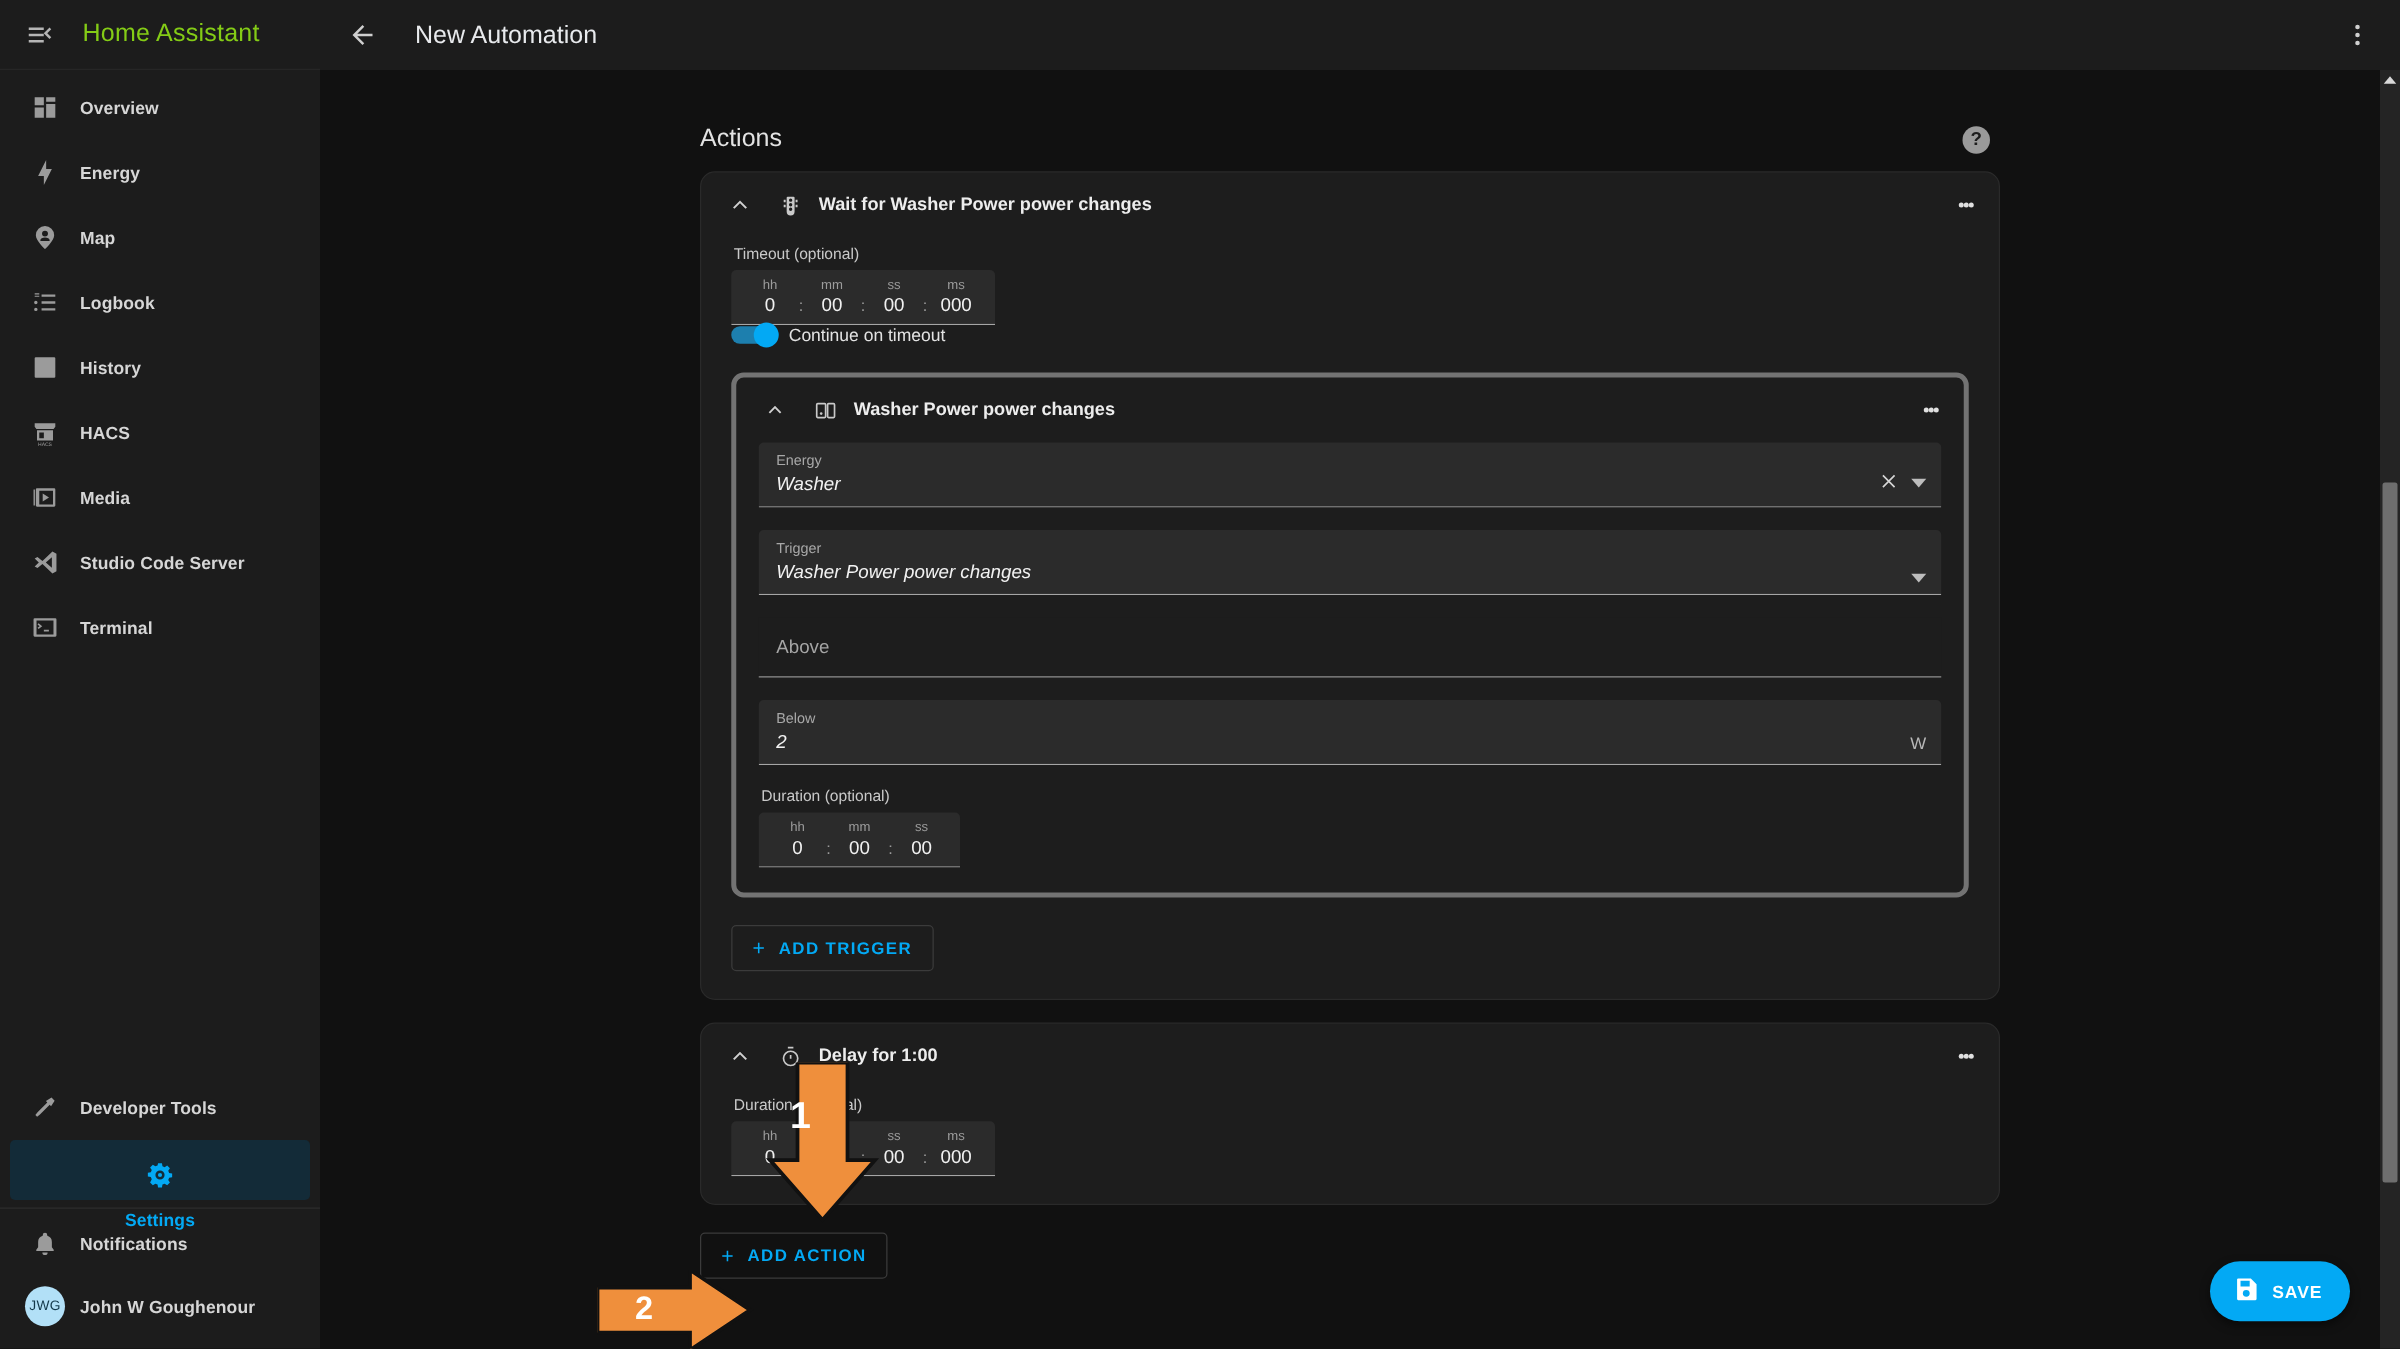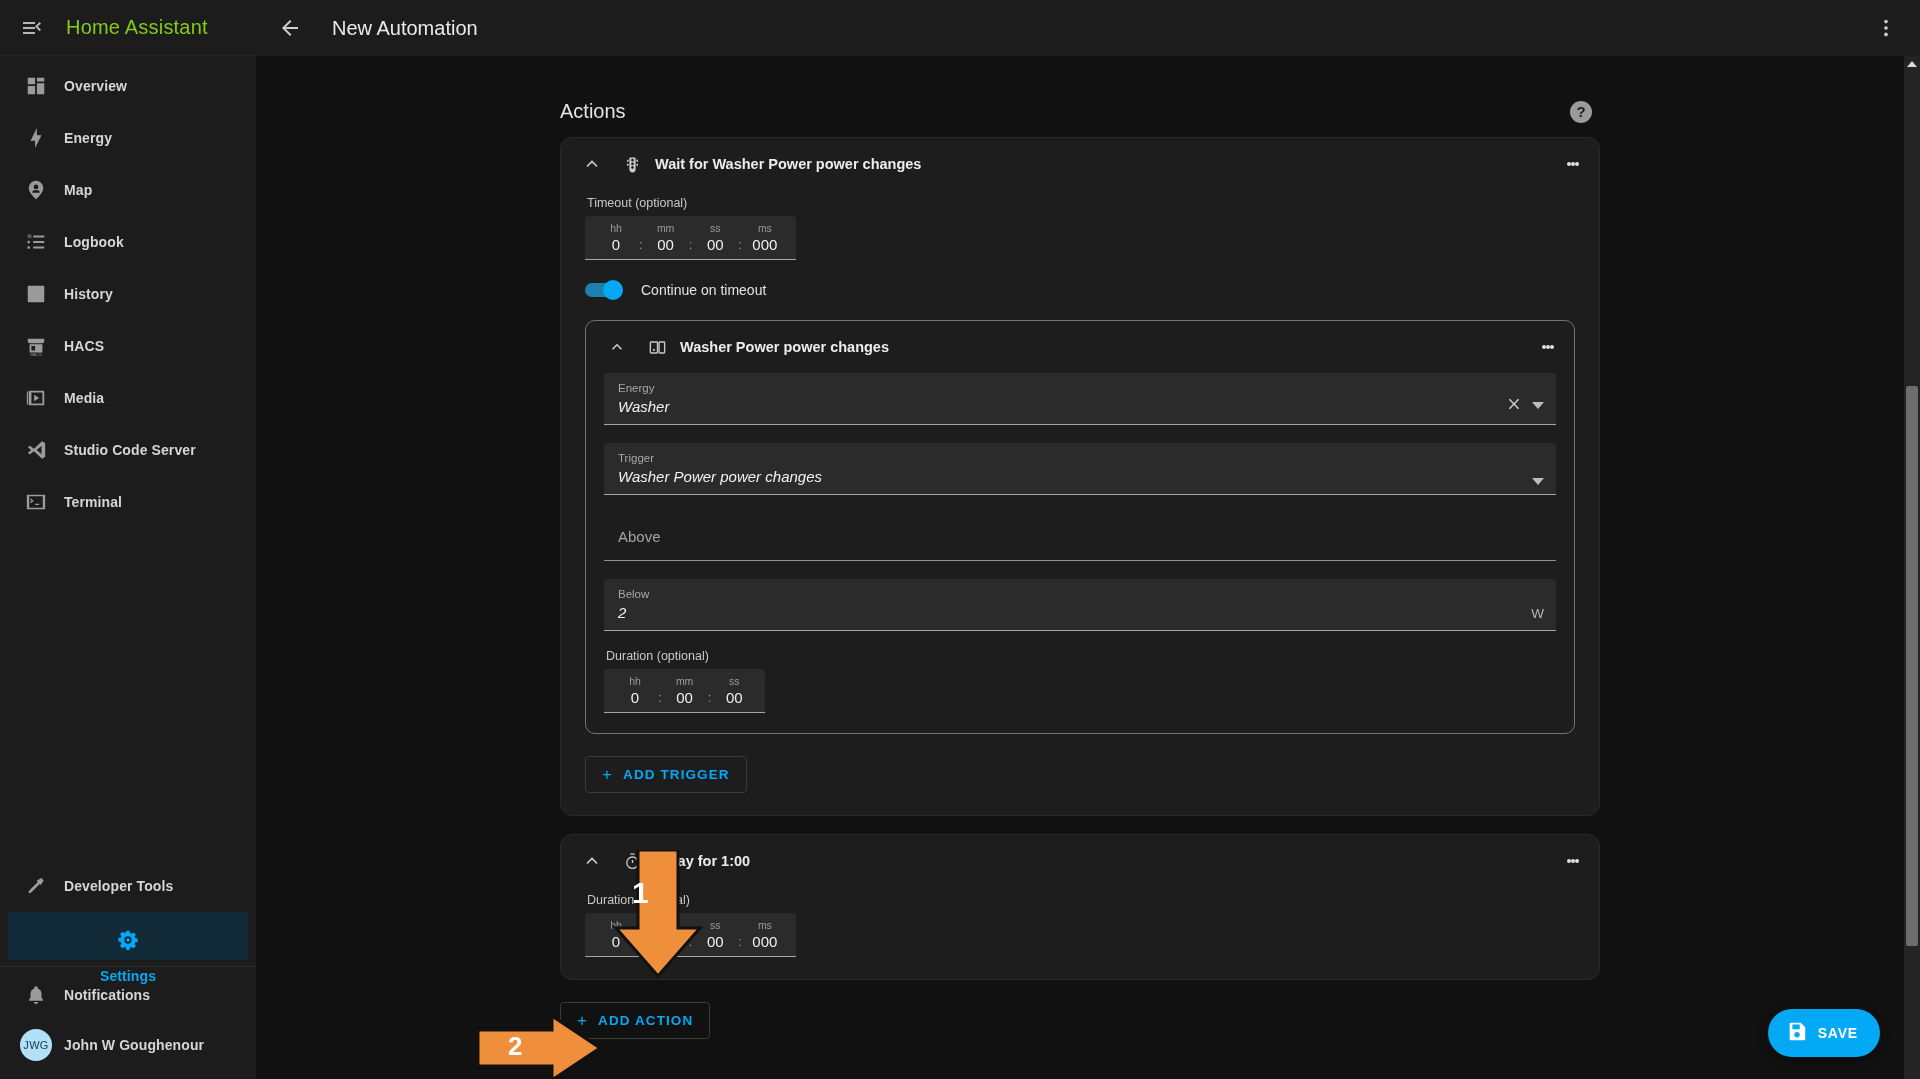--- a/index.html
+++ b/index.html
@@ -111,34 +111,34 @@
     display: inline-flex; align-items: flex-end;
     background: #2b2b2b; border-bottom: 1px solid #a6a6a6;
     border-radius: 4px 4px 0 0; padding: 6px 14px 6px 14px; gap: 0;
   }
   .timeseg { display: flex; flex-direction: column; align-items: center; min-width: 34px; }
   .timeseg .cap { font-size: 10.5px; color: #9c9c9c; margin-bottom: 2px; }
   .timeseg .val { font-size: 15px; color: #f0f0f0; }
   .colon { color: #9a9a9a; font-size: 13px; padding: 0 6px 1px 6px; align-self: flex-end; }
 
   
-  .togrow { display: flex; align-items: center; gap: 20px; margin-top: 22px; }
+  .togrow { display: flex; align-items: center; gap: 10px; }
   .toggle {
     width: 36px; height: 14px; border-radius: 7px;
     background: #1d7fae; position: relative; cursor: pointer; flex:0 0 36px;
   }
   .toggle::after {
     content: ""; position: absolute; right: -2px; top: -3px;
     width: 20px; height: 20px; border-radius: 50%; background: #03a9f4;
   }
   .togrow .tlabel { font-size: 14px; color: #e3e3e3; }
 
   
   .subcard {
-    margin-top: 22px; border: 1px solid #737373; border-radius: 10px;
+    margin-top: 22px; border: 4px solid #737373; border-radius: 10px;
     background: #1d1d1d;
   }
   .subcard .card-body { padding: 0 18px 20px 18px; }
 
   .select, .textfield {
     background: #2b2b2b; border-bottom: 1px solid #a6a6a6;
     border-radius: 4px 4px 0 0;
     padding: 8px 12px 7px 14px; margin-bottom: 18px;
     display: flex; align-items: flex-end; cursor: pointer; min-height: 52px;
   }

